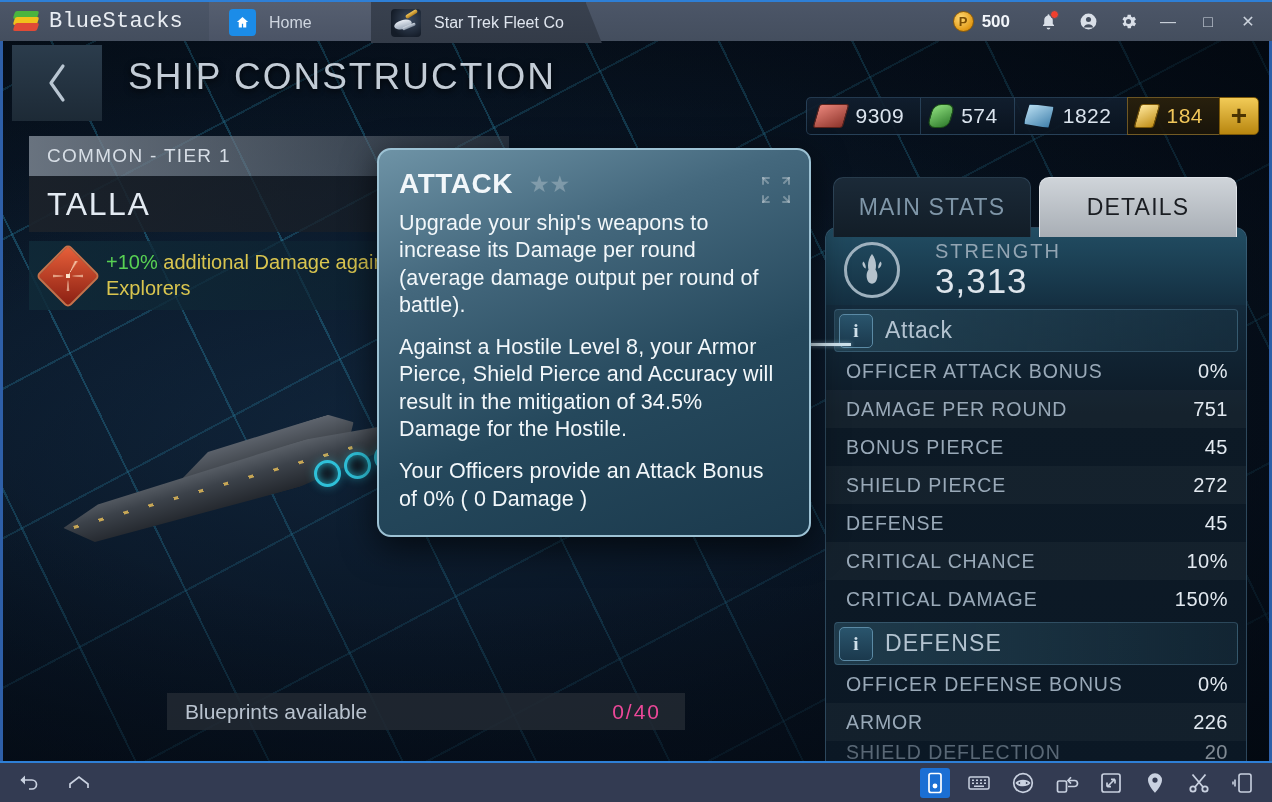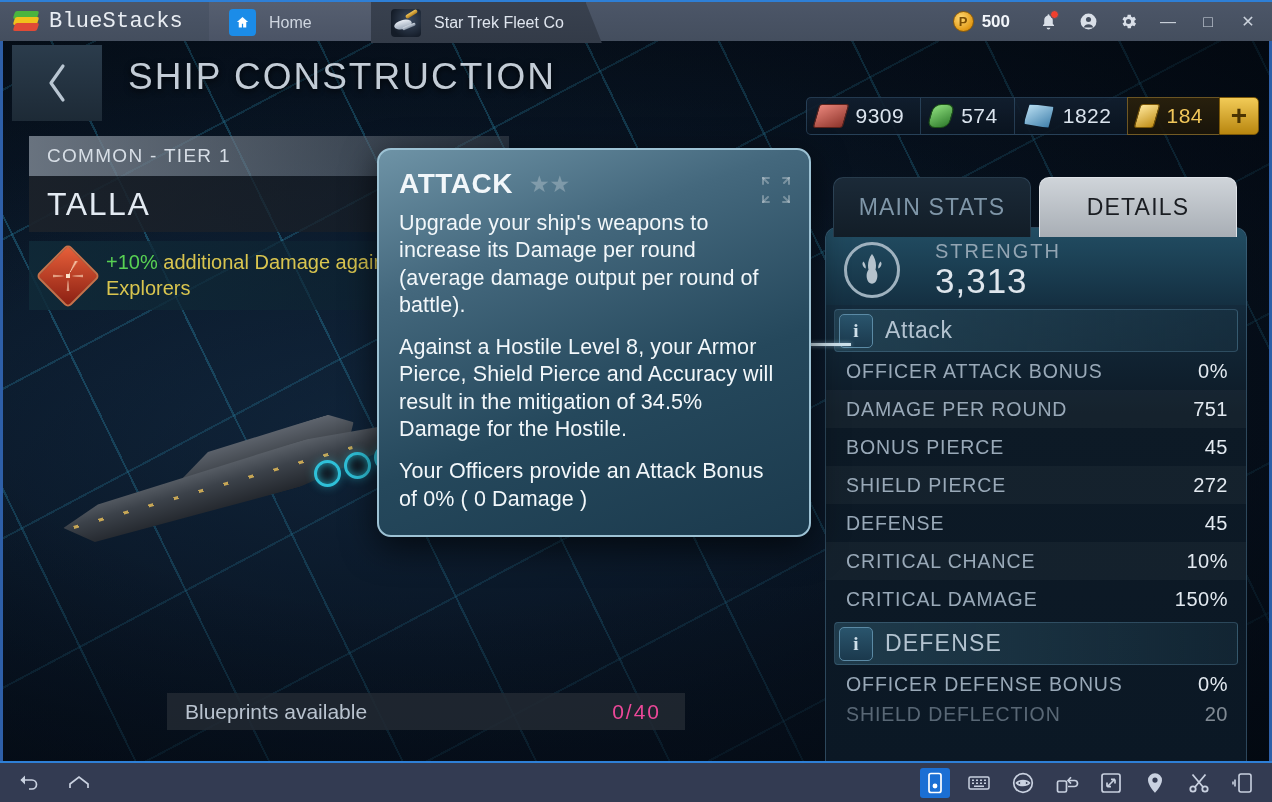--- a/index.html
+++ b/index.html
@@ -485,20 +485,24 @@
       </div>
 
       <div class="section-head">
         <span class="info-btn">i</span>
         <span class="section-title caps">DEFENSE</span>
       </div>
       <div class="srow">
         <span>OFFICER DEFENSE BONUS</span>
         <span class="val">0%</span>
       </div>
+      <div class="srow alt">
+        <span>ARMOR</span>
+        <span class="val">226</span>
+      </div>
       <div class="srow cut">
         <span>SHIELD DEFLECTION</span>
         <span class="val">20</span>
       </div>
     </div>
 
     <div class="tt-connector"></div>
 
     <div class="tooltip">
       <div class="tt-head">

